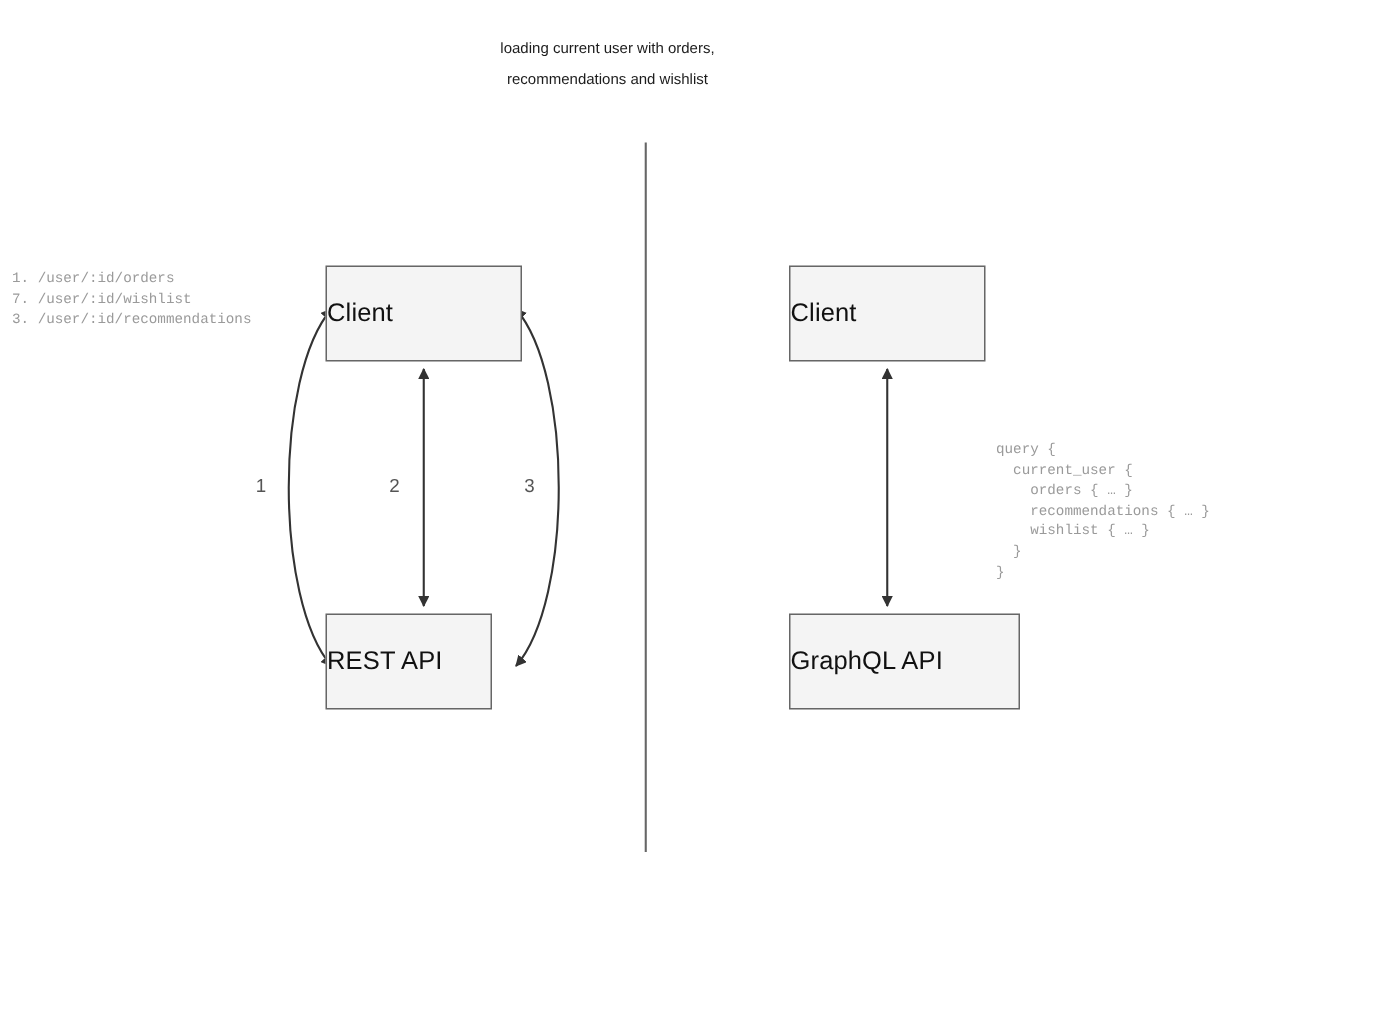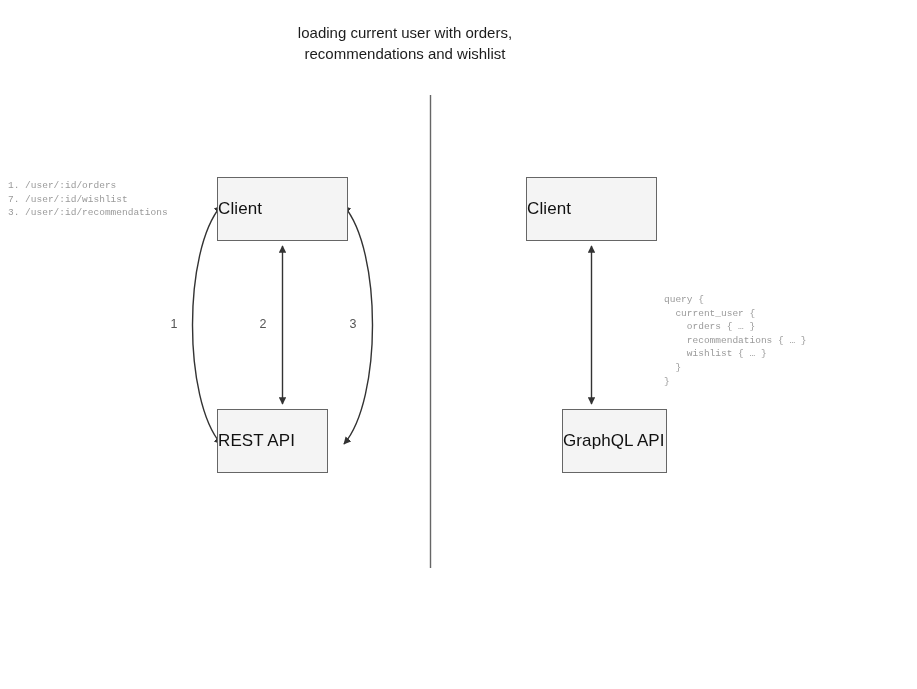--- a/index.html
+++ b/index.html
@@ -23,21 +23,21 @@
     width: 917px;
     height: 689px;
   }
 
   .diagram-title {
     position: absolute;
     left: 0;
     top: 22px;
     width: 810px;
     text-align: center;
-    font-size: 15px;
+    font-size: 10px;
     line-height: 21px;
     color: #1c1c1c;
     white-space: pre-line;
   }
 
   .node {
     position: absolute;
     box-sizing: border-box;
     background: #f4f4f4;
     border: 1.6px solid #666666;
@@ -45,21 +45,21 @@
     align-items: center;
     justify-content: flex-start;
     font-size: 17px;
     color: #111111;
     letter-spacing: .1px;
   }
 
   .node-client-rest  { left: 217px; top: 177px; width: 131px; height: 64px; }
   .node-rest-api     { left: 217px; top: 409px; width: 111px; height: 64px; }
   .node-client-gql   { left: 526px; top: 177px; width: 131px; height: 64px; }
-  .node-graphql-api  { left: 526px; top: 409px; width: 105px; height: 64px; margin-left: 36px; }
+  .node-graphql-api  { left: 526px; top: 409px; width: 154px; height: 64px; }
 
   .edge-label {
     position: absolute;
     font-size: 12.5px;
     color: #555555;
     text-align: center;
     width: 18px;
   }
   .edge-label-1 { left: 165px; top: 317px; }
   .edge-label-2 { left: 254px; top: 317px; }

